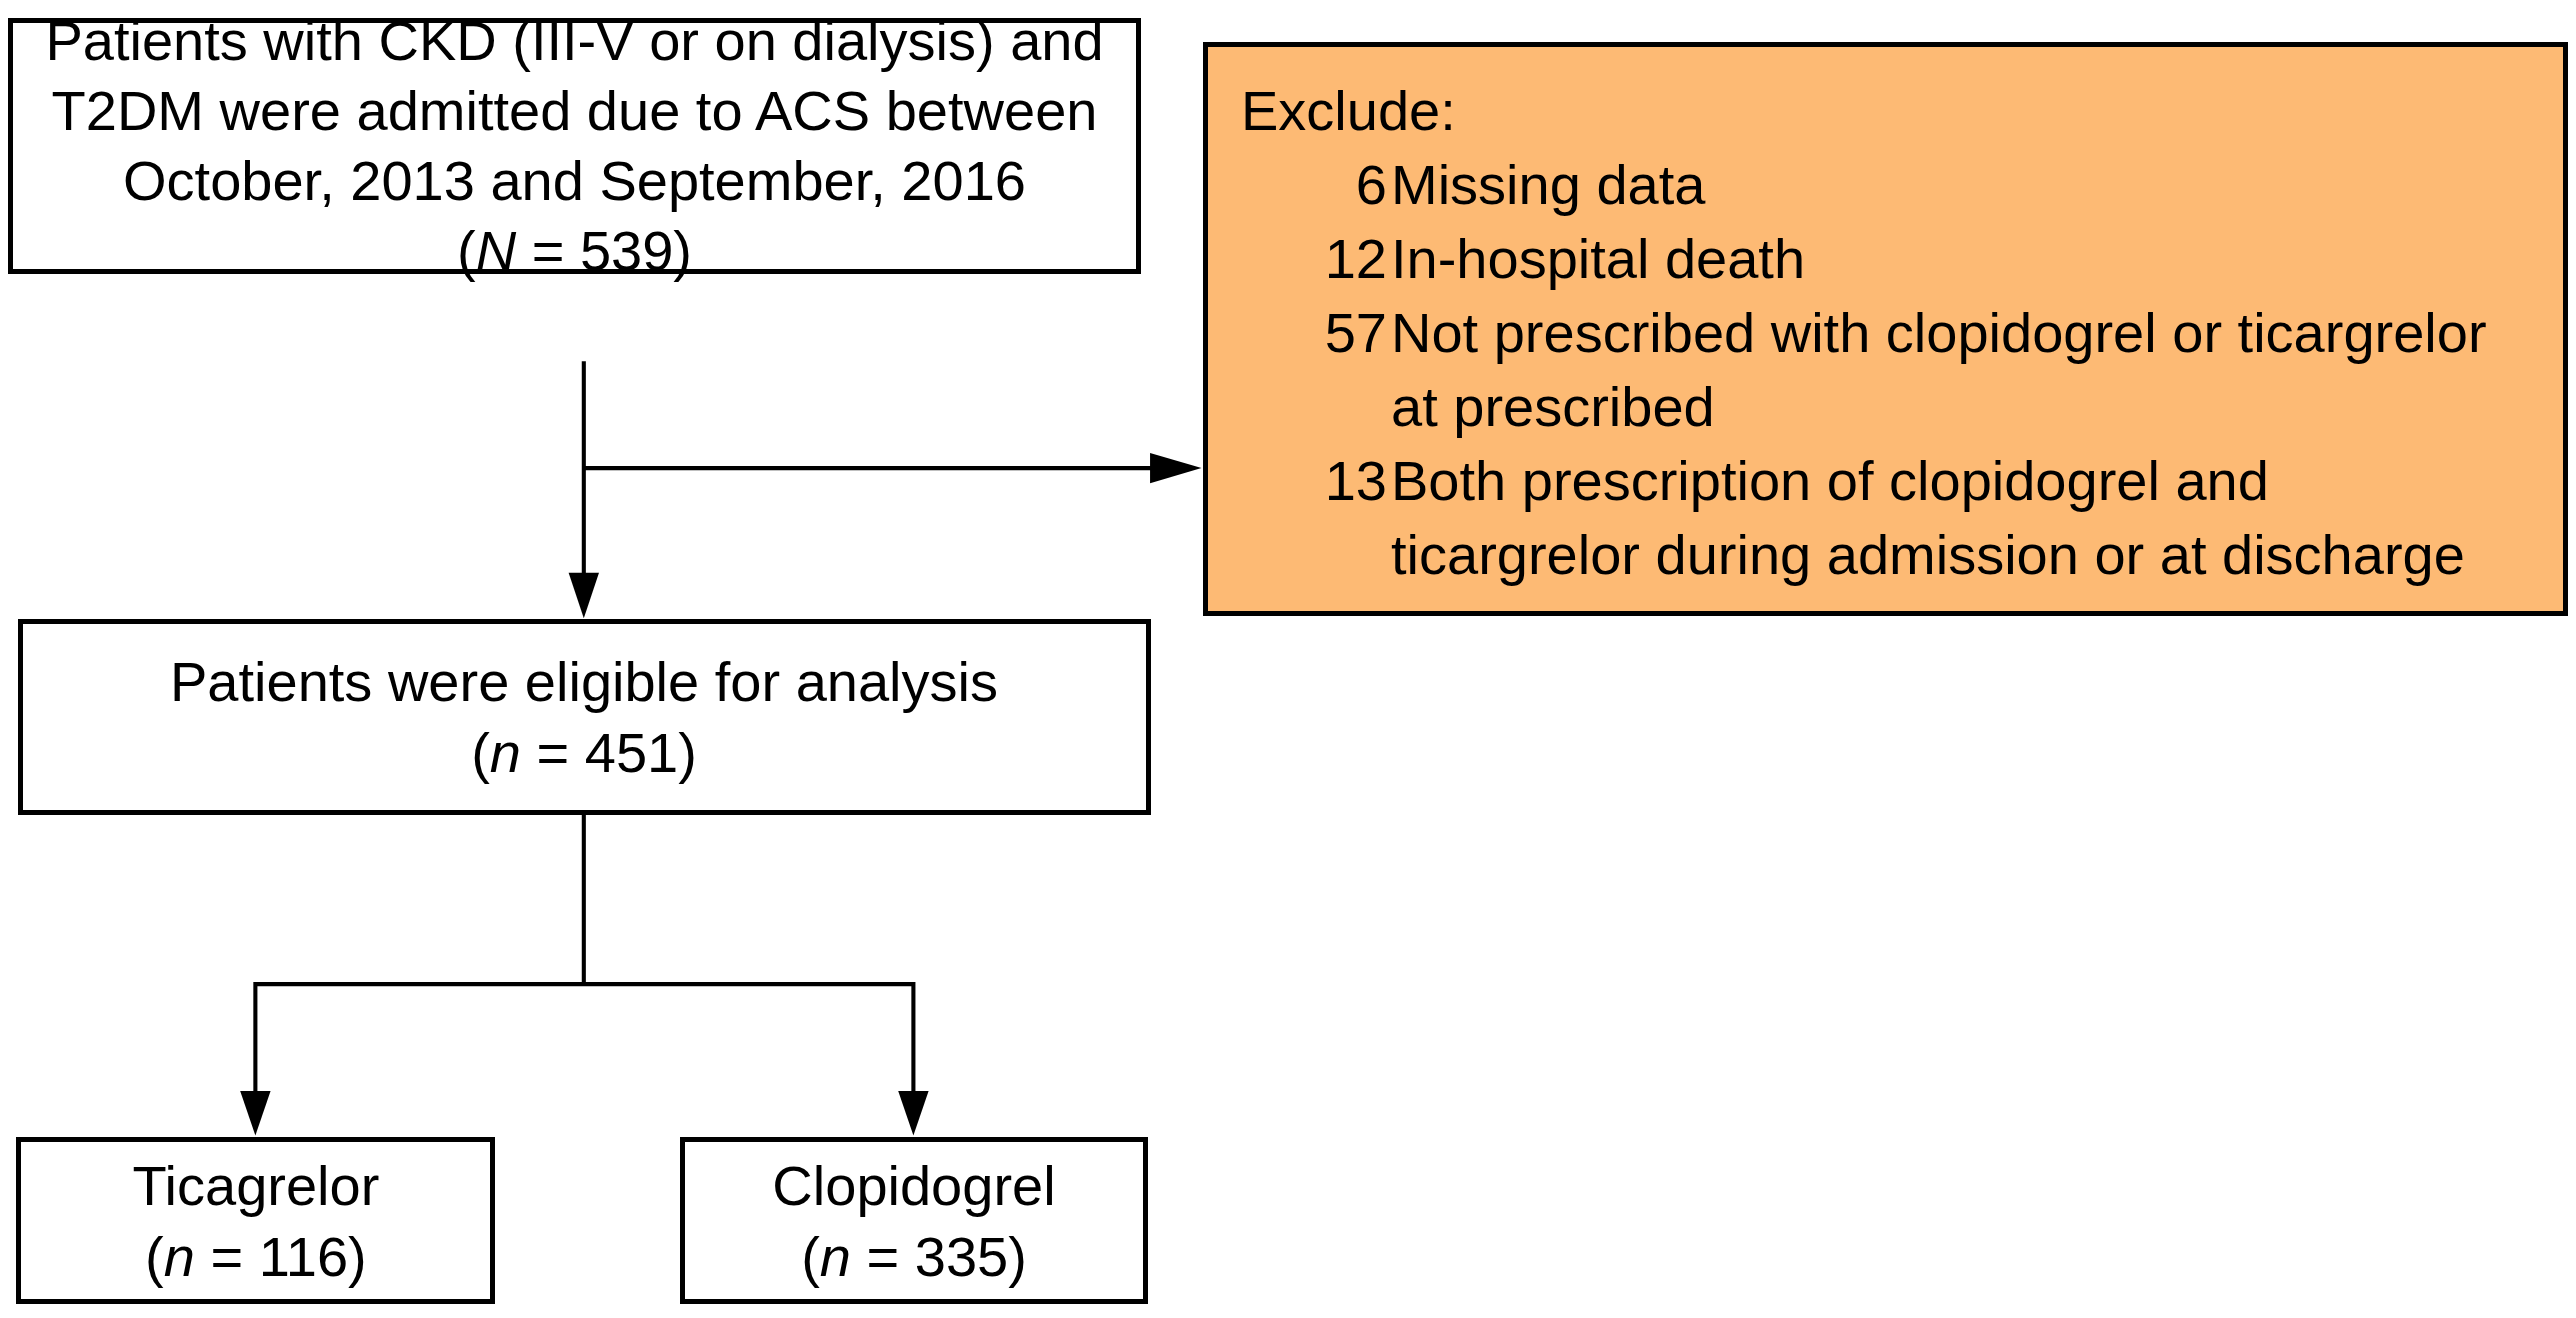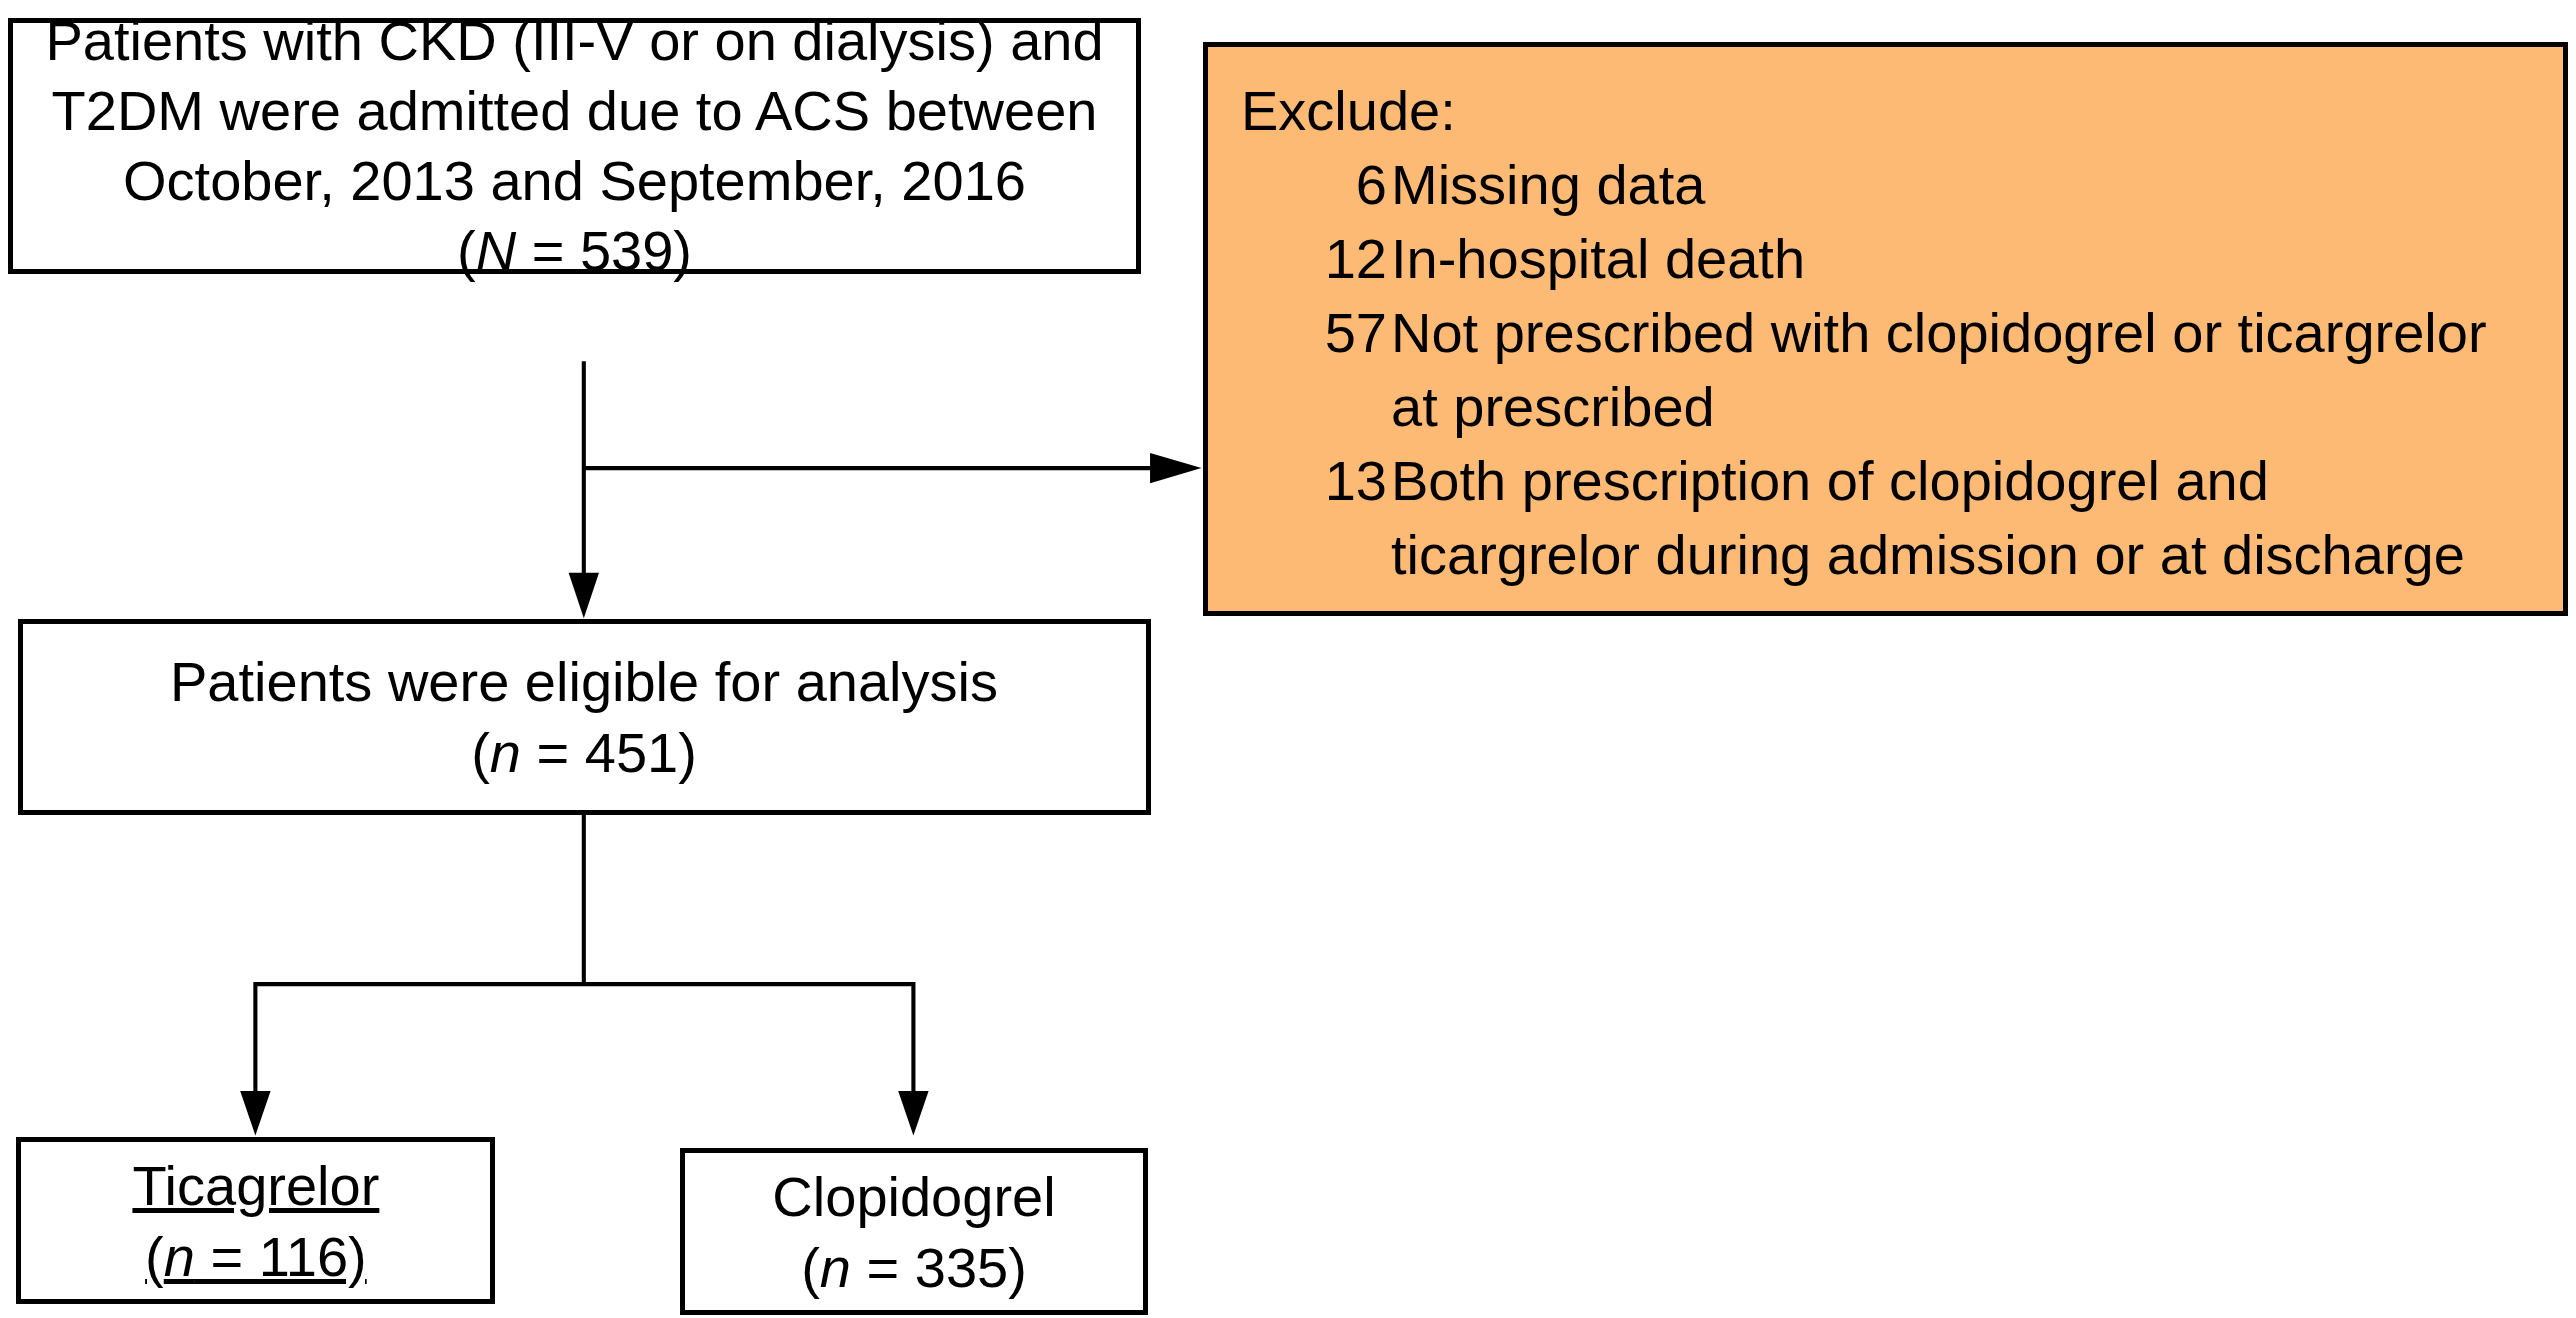--- a/index.html
+++ b/index.html
@@ -19,22 +19,22 @@
     display: flex;
     flex-direction: column;
     justify-content: center;
     align-items: center;
     text-align: center;
     font-size: 56px;
     line-height: 70px;
   }
   #enrollment-box { left: 8px;   top: 17.5px;   width: 1133px; height: 256px; }
   #eligible-box   { left: 17.5px;   top: 619px; width: 1133px; height: 196px; line-height: 71px; }
-  #ticagrelor-box { left: 16.4px;   top: 1137px; width: 479px;  height: 167px; line-height: 71px; text-decoration: underline; }
-  #clopidogrel-box{ left: 680px; top: 1137px; width: 468px;  height: 167px; line-height: 71px; margin-top: 11px; }
+  #ticagrelor-box { left: 16.4px;   top: 1137px; width: 479px;  height: 167px; line-height: 71px; }
+  #clopidogrel-box{ left: 680px; top: 1137px; width: 468px;  height: 167px; line-height: 71px; }
 
   #exclude-box {
     position: absolute;
     left: 1203px; top: 42px; width: 1365px; height: 574px;
     border: 5.3px solid #000000;
     box-sizing: border-box;
     background: #fdba74;
     padding: 27px 17.5px 17.5px 33px;
     font-size: 56px;
     line-height: 74px;

